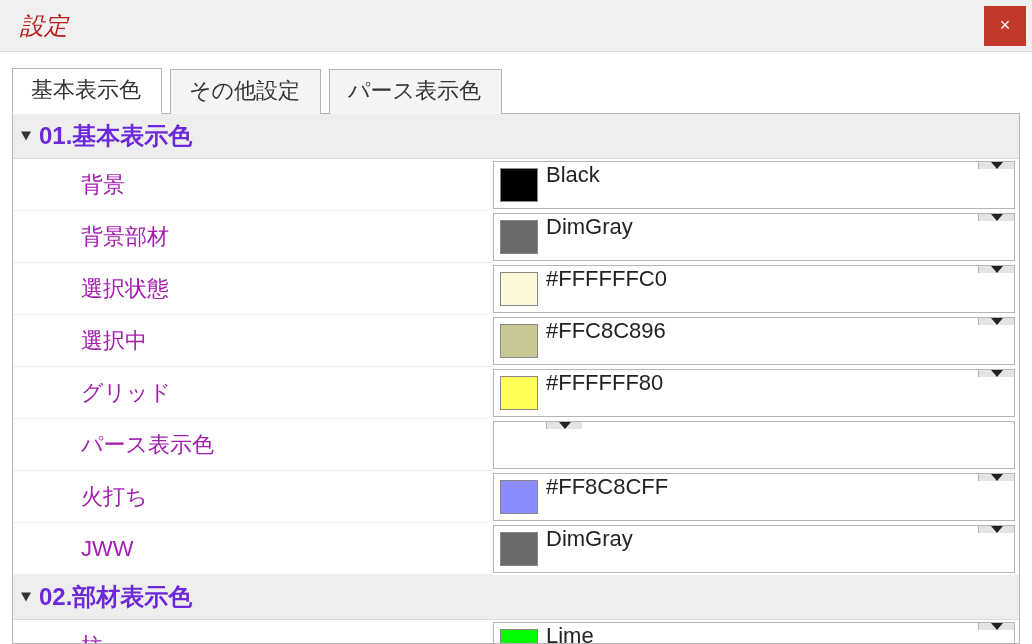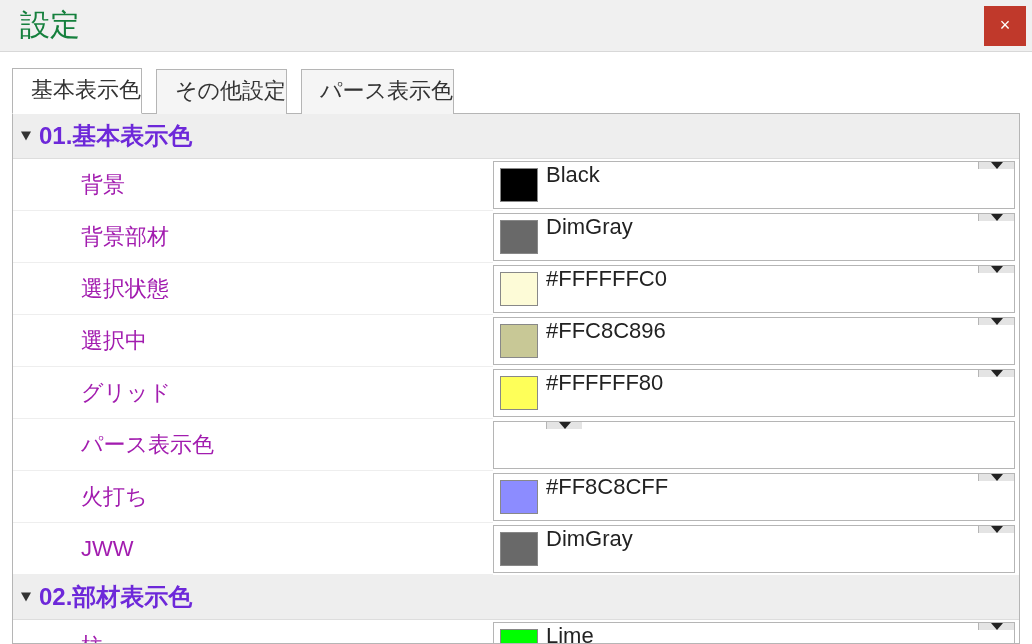--- a/index.html
+++ b/index.html
@@ -14,22 +14,23 @@
   .titlebar {
     display: flex;
     align-items: center;
     justify-content: space-between;
     background: #f0f0f0;
     height: 52px;
     padding: 0 0 0 20px;
     border-bottom: 1px solid #d8d8d8;
   }
   .titlebar-title {
-    font-size: 30px;
-    color: #15803d;
+    font-size: 24px;
+    color: #b91c1c;
+    font-style: italic;
   }
   .close-btn {
     width: 42px;
     height: 40px;
     background: #c0392b;
     color: #fff;
     display: flex;
     align-items: center;
     justify-content: center;
     font-size: 18px;
@@ -42,25 +43,25 @@
     padding: 18px 12px 0 12px;
     position: relative;
   }
   .tabs {
     display: flex;
     align-items: flex-end;
     border-bottom: 1px solid #b5b5b5;
     height: 44px;
   }
   .tab {
-    padding: 6px 0 8px 18px;
+    padding: 6px 20px 8px 18px;
     border: 1px solid #b5b5b5;
     border-bottom: none;
     background: #f5f5f5;
-    margin-right: 14px;
+    margin-right: 8px;
     margin-bottom: -1px;
     font-size: 22px;
     color: #333;
     cursor: pointer;
     position: relative;
   }
   .tab.active {
     background: #fff;
     border-bottom: 1px solid #fff;
     z-index: 2;

